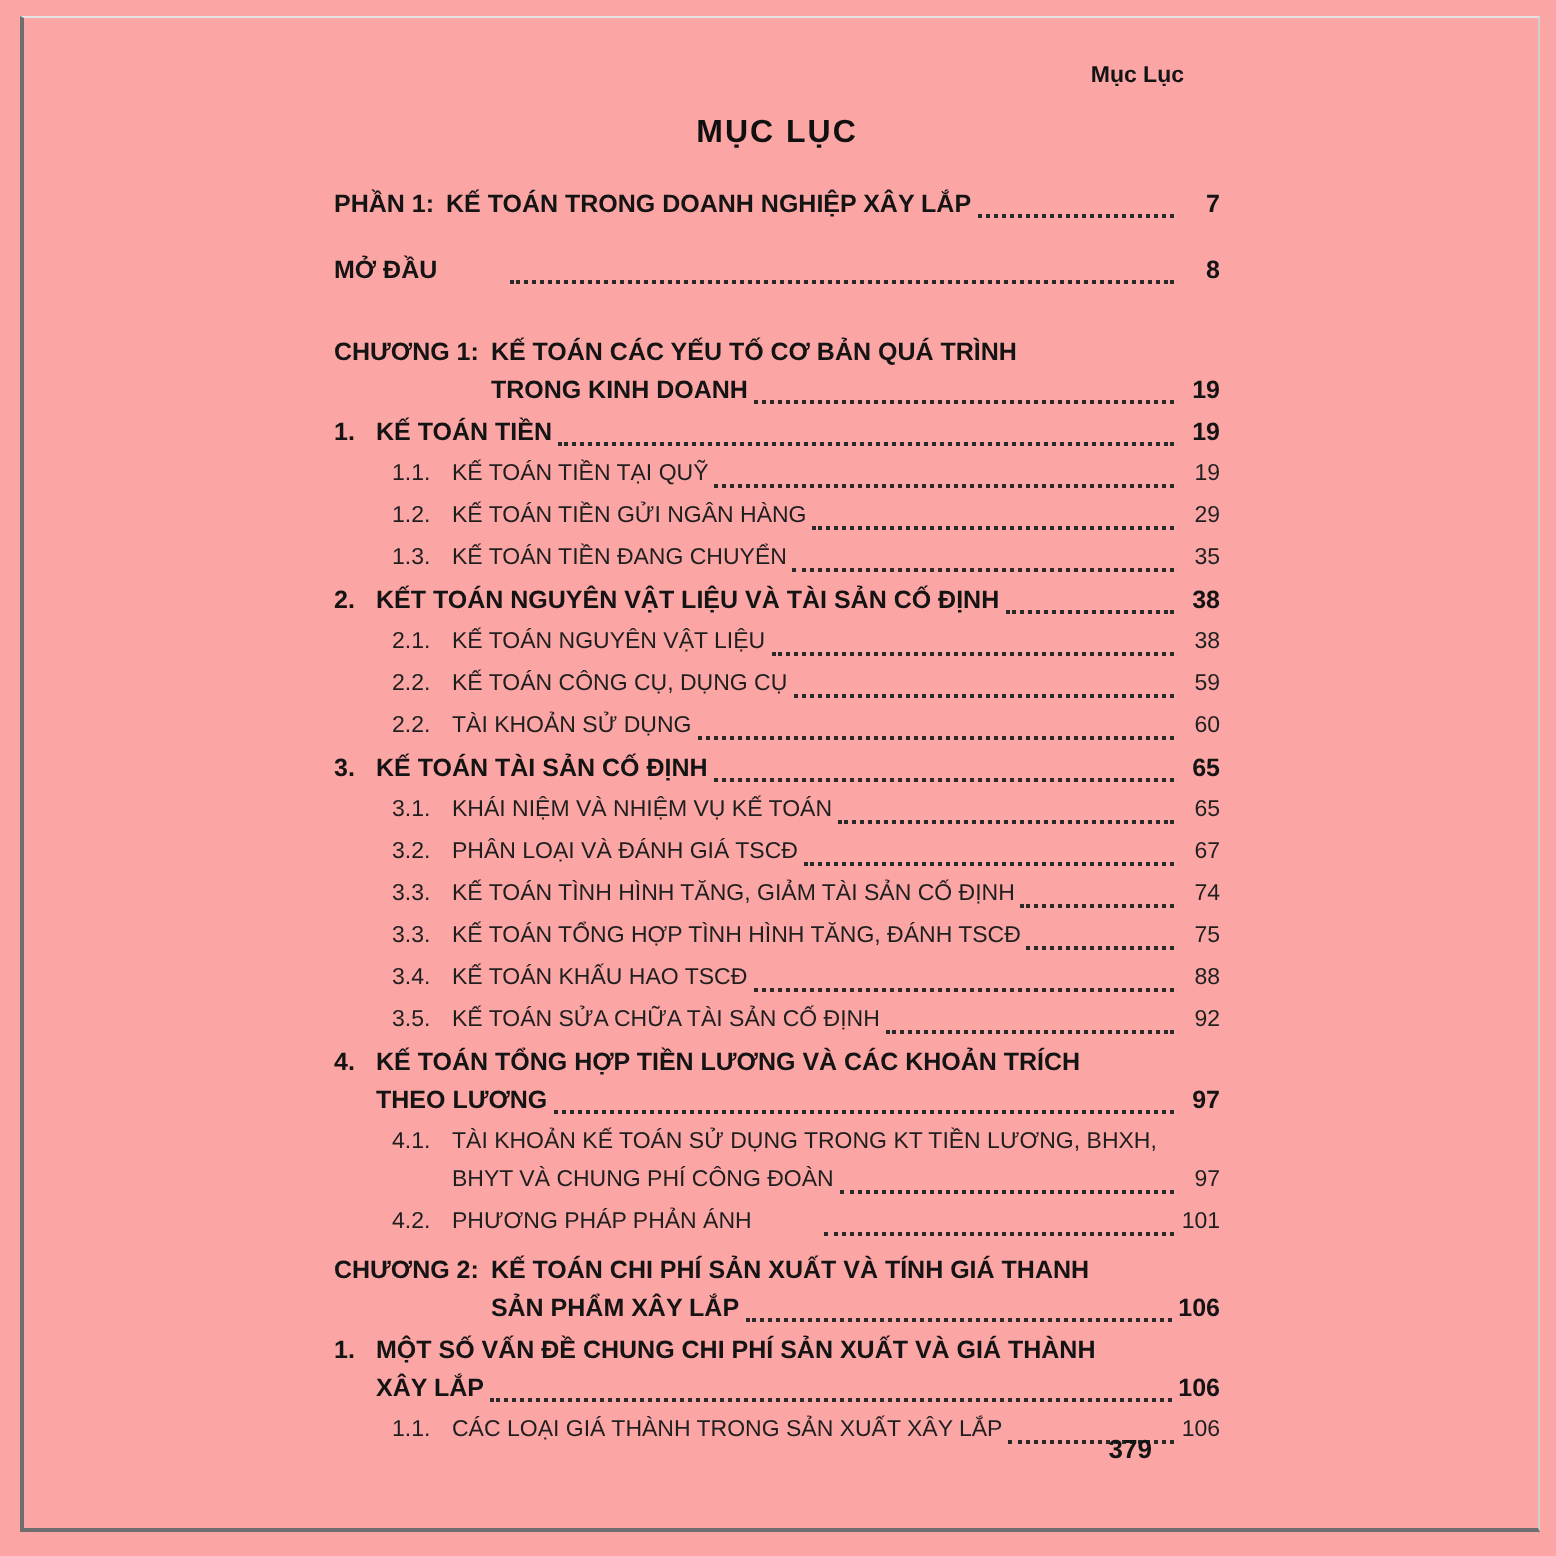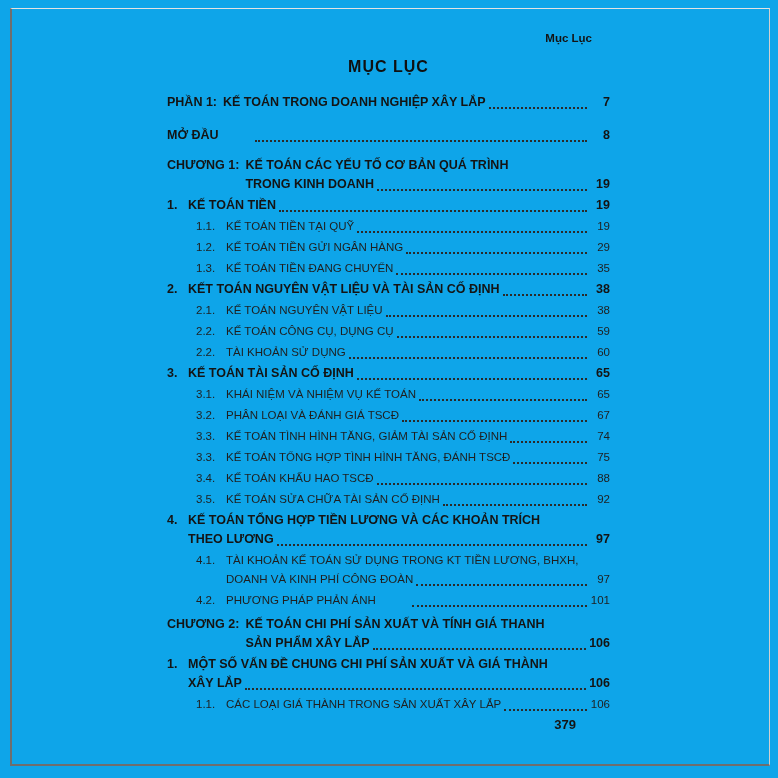--- a/index.html
+++ b/index.html
@@ -4,21 +4,21 @@
 <style>
   * { margin: 0; padding: 0; box-sizing: border-box; }
   html, body { width: 778px; height: 778px; }
   body {
     background: #ffffff;
     font-family: "Liberation Sans", sans-serif;
     color: #1b1b1b;
     position: relative;
     overflow: hidden;
   }
-  .sheet { position: absolute; inset: 0; background: #0ea5e9; }
+  .sheet { position: absolute; inset: 0; background: #fca5a5; }
   
   .page-edge {
     position: absolute; left: 10px; top: 8px; right: 8px; bottom: 12px;
     border-left: 2px solid #6e6e6e;
     border-bottom: 2px solid #6e6e6e;
     border-right: 1px solid #cfcfcf;
     border-top: 1px solid #e3e3e3;
     pointer-events: none;
   }
   .running-header {
@@ -27,21 +27,21 @@
   }
   .content { position: absolute; left: 167px; top: 58px; width: 443px; }
   .title {
     text-align: center; font-size: 16px; font-weight: bold;
     letter-spacing: 1px; margin-bottom: 17px; color: #101010;
   }
   .entry { display: flex; align-items: flex-start; margin-bottom: 2px; line-height: 19px; }
   .level-0, .level-1 { font-weight: bold; font-size: 12.5px; color: #141414; }
   .level-2 { font-size: 11.5px; font-weight: normal; padding-left: 29px; color: #1f1f1f; }
   .space-sm { margin-top: 5px; }
-  .space-md { margin-top: 11px; }
+  .space-md { margin-top: 22px; }
   .space-lg { margin-top: 14px; }
   .num { flex: 0 0 auto; padding-right: 6px; white-space: nowrap; }
   .num:empty { display: none; }
   .level-1 .num { min-width: 21px; }
   .level-2 .num { min-width: 30px; }
   .body { flex: 1 1 auto; min-width: 0; display: block; }
   .tline { white-space: nowrap; }
   .lastline { display: flex; align-items: flex-end; }
   .ltext { flex: 0 0 auto; white-space: nowrap; }
   .dots {
@@ -274,21 +274,21 @@
         <span class="pagenum">97</span>
       </span>
     </span>
   </div>
 
   <div class="entry level-2">
     <span class="num">4.1.</span>
     <span class="body">
       <div class="tline">TÀI KHOẢN KẾ TOÁN SỬ DỤNG TRONG KT TIỀN LƯƠNG, BHXH,</div>
             <span class="lastline">
-        <span class="ltext">DOANH VÀ KINH PHÍ CÔNG ĐOÀN</span>
+        <span class="ltext">BHYT VÀ CHUNG PHÍ CÔNG ĐOÀN</span>
         <span class="dots"></span>
         <span class="pagenum">97</span>
       </span>
     </span>
   </div>
 
   <div class="entry level-2 dots-gap">
     <span class="num">4.2.</span>
     <span class="body">
       <span class="lastline">

